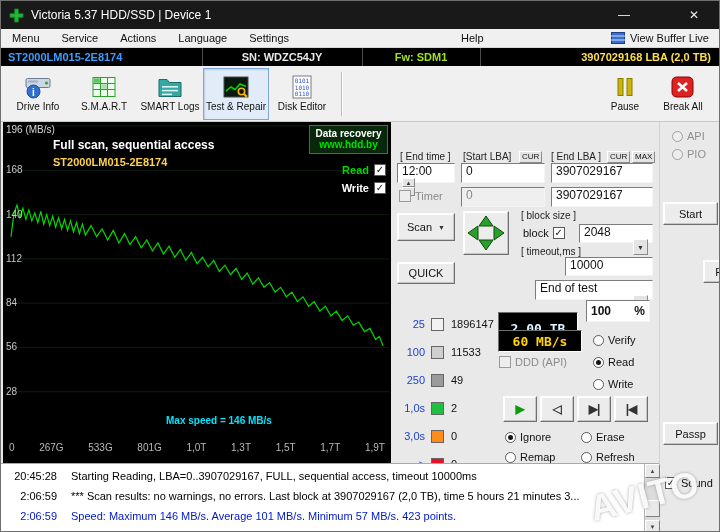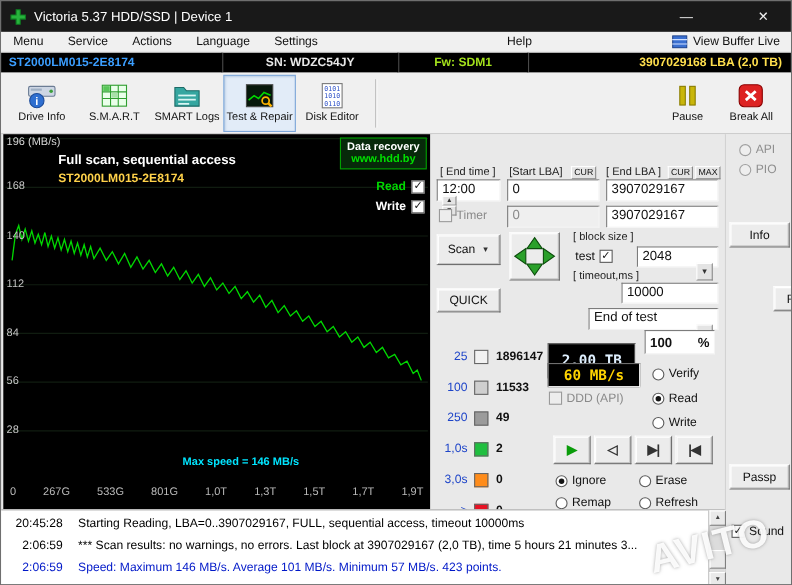--- a/index.html
+++ b/index.html
@@ -63,21 +63,21 @@
   .cb { width:12px; height:12px; background:#fff; border:1px solid #5a5a5a; display:inline-flex; align-items:center; justify-content:center; font-size:10px; line-height:1; color:#111; flex:none; }
   .cb.dis { background:#ededed; border-color:#9a9a9a; color:#888; }
   .radio { width:11px; height:11px; border-radius:50%; background:#fff; border:1px solid #5a5a5a; display:inline-flex; align-items:center; justify-content:center; flex:none; }
   .radio.sel::after { content:""; width:5px; height:5px; border-radius:50%; background:#151515; }
   .radio.dis { border-color:#9f9f9f; background:#eee; }
   .ctl-row { display:flex; align-items:center; gap:4px; font-size:11px; }
   .counter-row { display:flex; align-items:center; height:28px; }
   .counter-label { width:30px; text-align:right; color:#1d44c8; font-size:11px; }
   .swatch { width:13px; height:13px; border:1px solid #666; margin-left:6px; flex:none; }
   .err-mark { width:13px; margin-left:6px; font-weight:bold; font-size:12px; text-align:center; }
-  .counter-val { margin-left:7px; font-size:11px;font-weight:bold; }
+  .counter-val { margin-left:7px; font-size:11px; }
   .spin-col { display:flex; flex-direction:column; margin-left:auto; }
   .spin-btn { width:13px; height:9px; font-size:6px; line-height:8px; text-align:center; background:#e4e4e4; border:1px solid; border-color:#fff #8a8a8a #8a8a8a #fff; color:#333; }
   .dd-btn { width:15px; height:16px; font-size:7px; display:flex; align-items:center; justify-content:center; background:#e4e4e4; border:1px solid; border-color:#fff #8a8a8a #8a8a8a #fff; margin-left:auto; color:#333; }
   .pb-btn { width:34px; height:26px; font-size:12px; font-weight:bold; }
 
   
   .side { position:absolute; left:658px; top:121px; width:62px; height:411px; background:#e9e9e9; border-left:1px solid #d2d2d2; }
   .side .btn3d { position:absolute; left:3px; width:55px; height:23px; }
 
   
@@ -301,21 +301,21 @@
           <polygon points="20,2 27,12 13,12" fill="#2aa02a" stroke="#0c4d0c"></polygon>
           <polygon points="38,19 28,12 28,26" fill="#2aa02a" stroke="#0c4d0c"></polygon>
           <polygon points="20,36 13,26 27,26" fill="#2aa02a" stroke="#0c4d0c"></polygon>
           <polygon points="2,19 12,12 12,26" fill="#2aa02a" stroke="#0c4d0c"></polygon>
         </svg>
       </span>
     </div>
 
     <span class="c-abs blab" style="left:128px; top:60px;">[ block size ]</span>
     <div class="c-abs ctl-row" style="left:130px; top:77px;">
-      <span>test</span>
+      <span>block</span>
       <span class="cb">✓</span>
     </div>
     <div class="c-abs input" style="left:186px; top:74px; width:74px; height:19px;">
       <span>2048</span>
       <span class="dd-btn">▼</span>
     </div>
 
     <span class="c-abs blab" style="left:128px; top:96px;">[ timeout,ms ]</span>
     <div class="c-abs input" style="left:172px; top:107px; width:88px; height:19px;">
       <span>10000</span>
@@ -425,21 +425,21 @@
 
   <div class="side">
     <div class="ctl-row" style="position:absolute; left:12px; top:8px; color:#8f8f8f;">
       <span class="radio dis"></span>
       <span>API</span>
     </div>
     <div class="ctl-row" style="position:absolute; left:12px; top:26px; color:#8f8f8f;">
       <span class="radio dis"></span>
       <span>PIO</span>
     </div>
-    <div class="btn3d" style="top:80px;">Info</div>
+    <div class="btn3d" style="top:80px;">Start</div>
     <div class="btn3d" style="top:138px;margin-left:40px;">Recall</div>
     <div class="btn3d" style="top:300px;">Passp</div>
     <div class="ctl-row" style="position:absolute; left:5px; top:355px;">
       <span class="cb">✓</span>
       <span>Sound</span>
     </div>
   </div>
 
   <div class="log">
     <div class="log-line" style="top:3px;">

